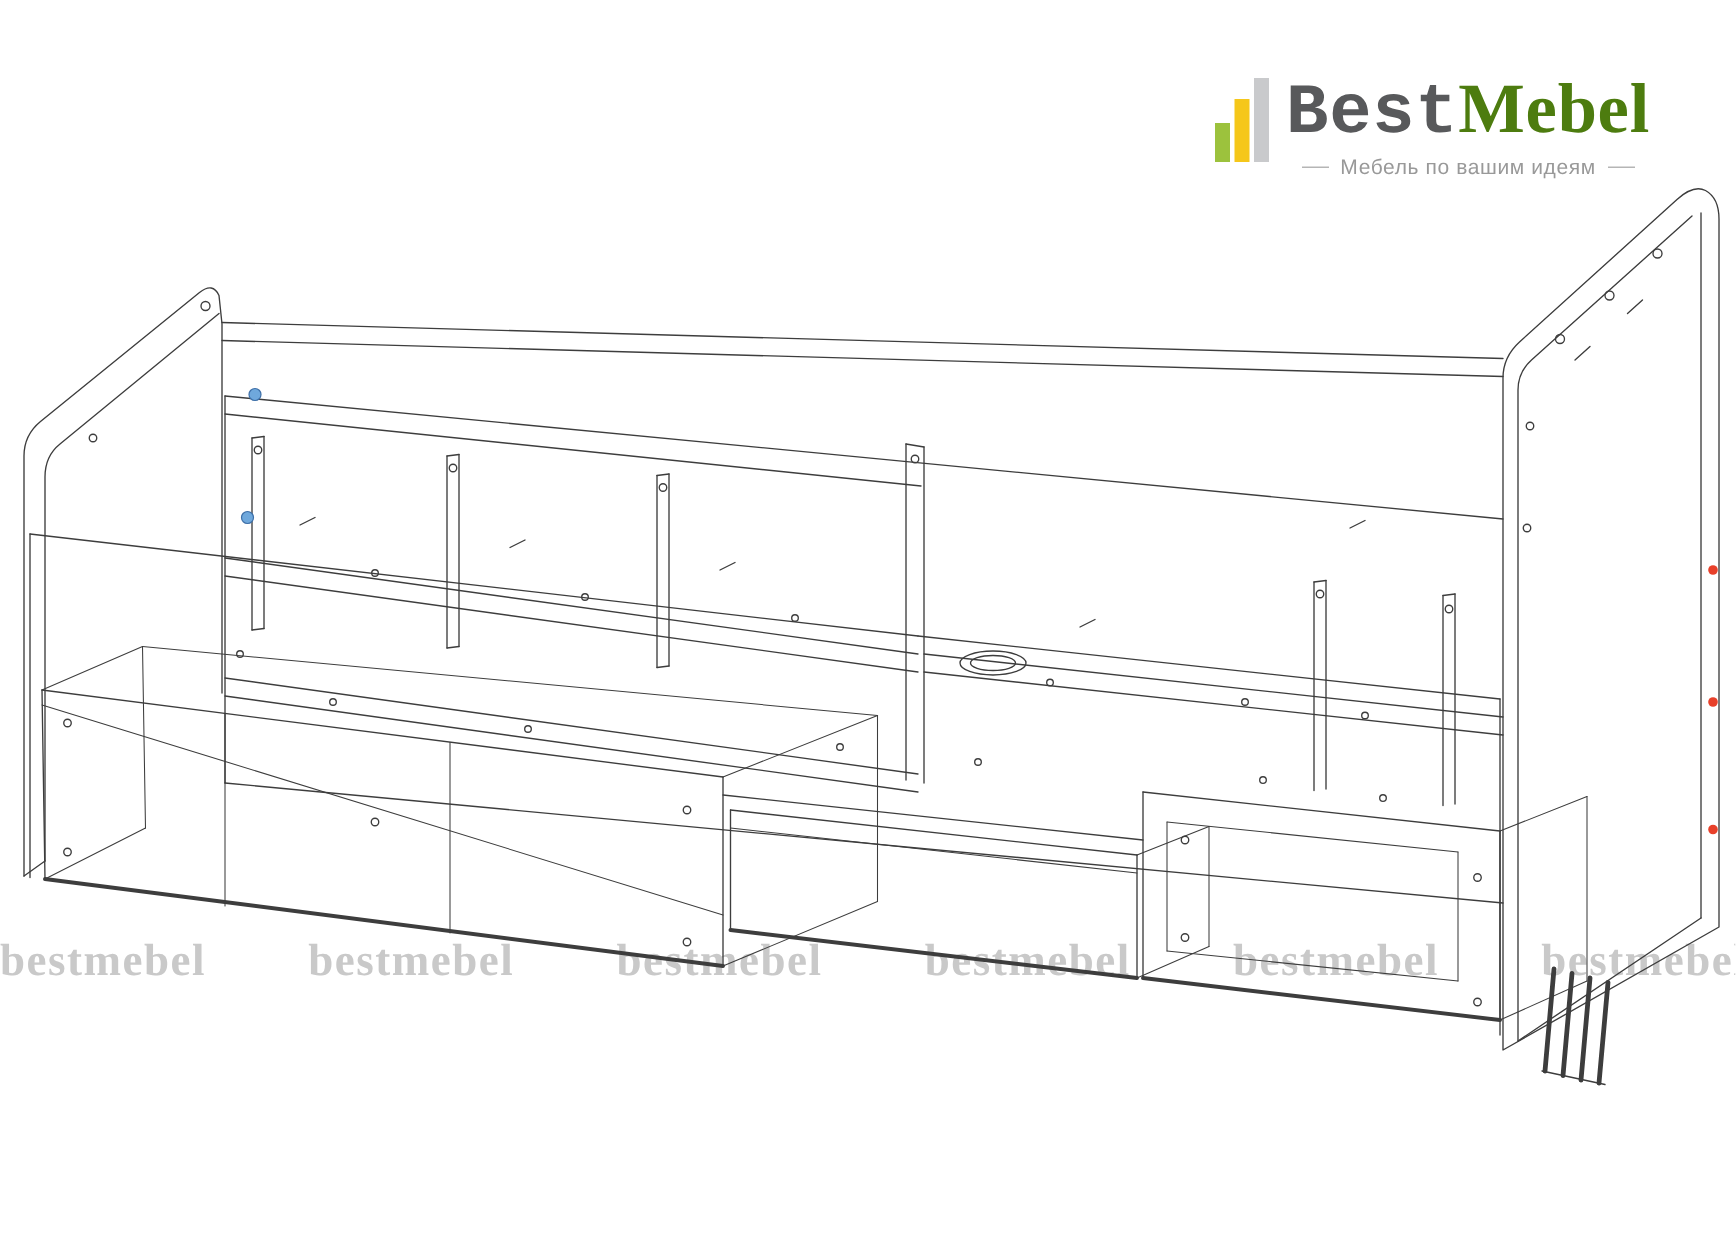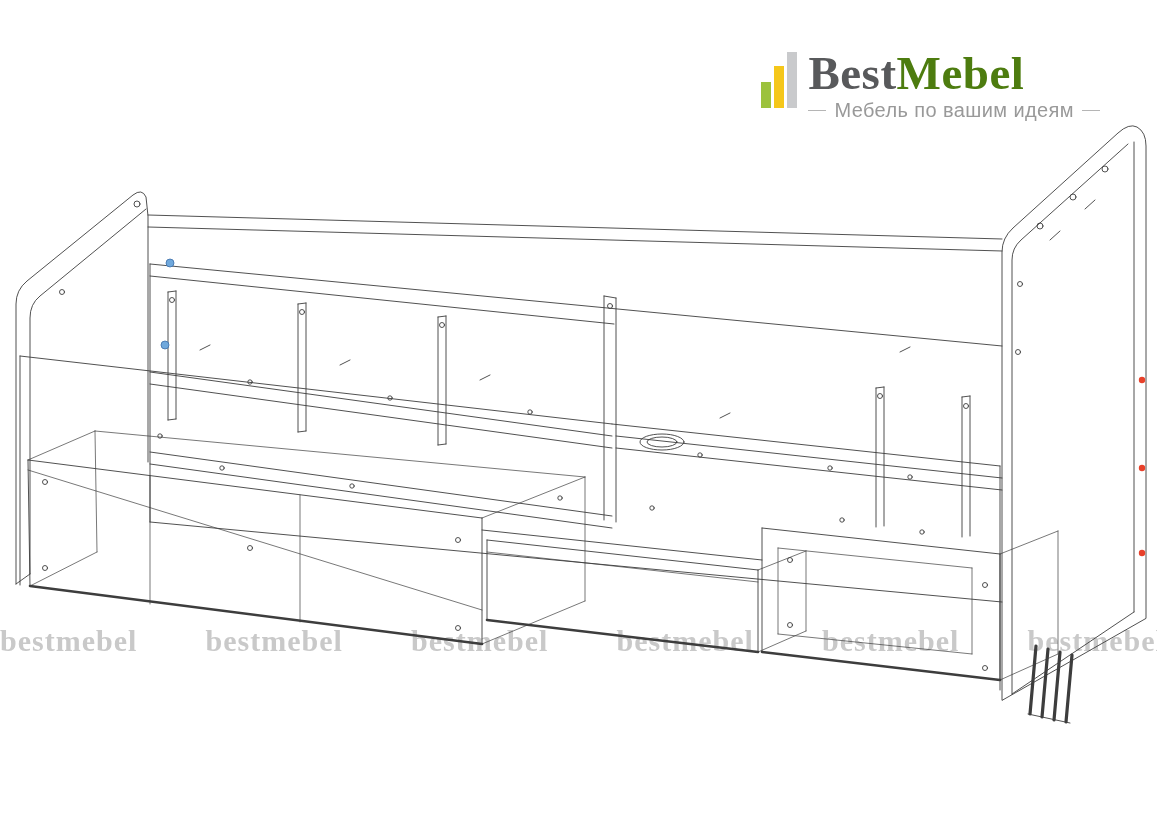--- a/index.html
+++ b/index.html
@@ -16,29 +16,29 @@
     position:absolute; top:48px; right:57px;
     display:flex; align-items:flex-start; gap:9px;
     z-index:3;
   }
   .logo-bars { width:38px; height:56px; margin-top:4px; }
   .logo-text {
     font-family:"Liberation Serif", serif;
     font-size:47px; line-height:50px; font-weight:700;
     letter-spacing:0.5px; white-space:nowrap;
   }
-  .logo-text .best  { color:#58595b; }
+  .logo-text .best  { color:#58595b;font-family:Liberation Mono, monospace; }
   .logo-text .mebel { color:#4d7c0f; }
   .tagline-row {
     display:flex; align-items:center; justify-content:center;
     gap:8px; margin-top:1px;
   }
   .tag-rule { display:inline-block; width:18px; height:1px; background:#b5b5b5; }
   .tagline {
-    font-size:20px; color:#999999; letter-spacing:0.4px; white-space:nowrap;
+    font-size:14px; color:#999999; letter-spacing:0.4px; white-space:nowrap;
   }
 
   
   .watermarks {
     position:absolute; left:0; top:624px; width:1157px;
     display:flex; z-index:1;
   }
   .wm {
     flex:0 0 205.5px;
     font-family:"Liberation Serif", serif;

